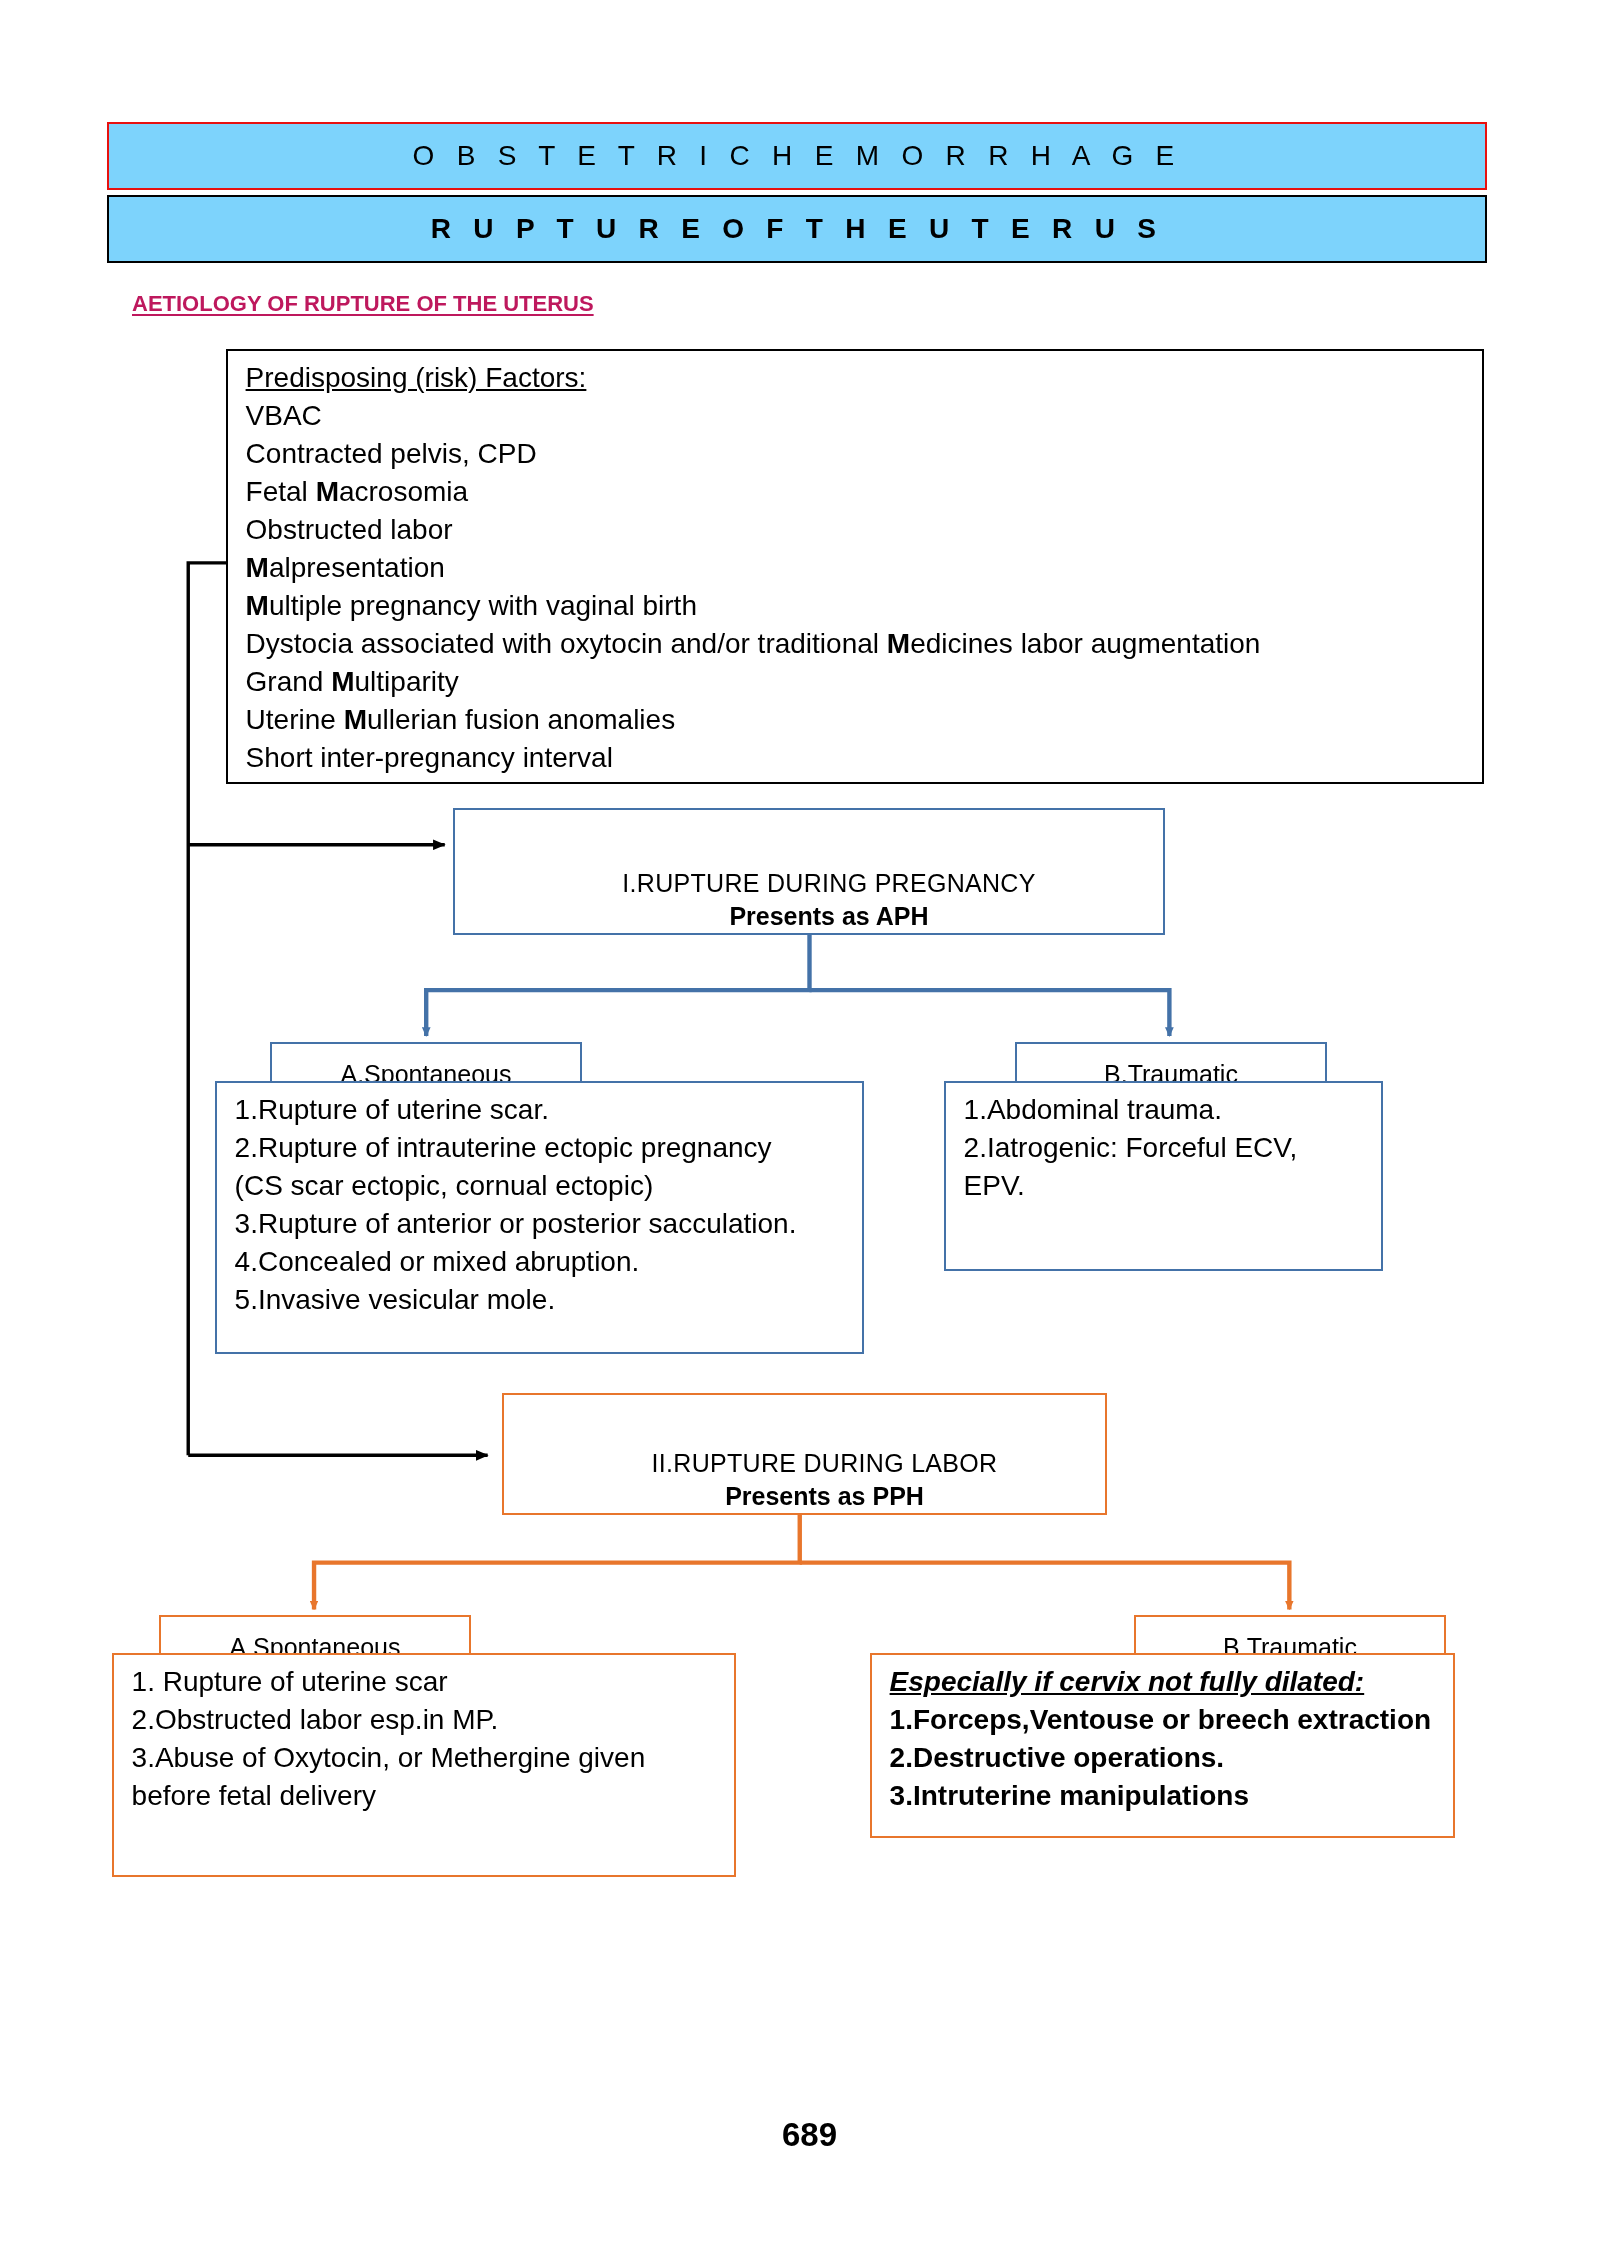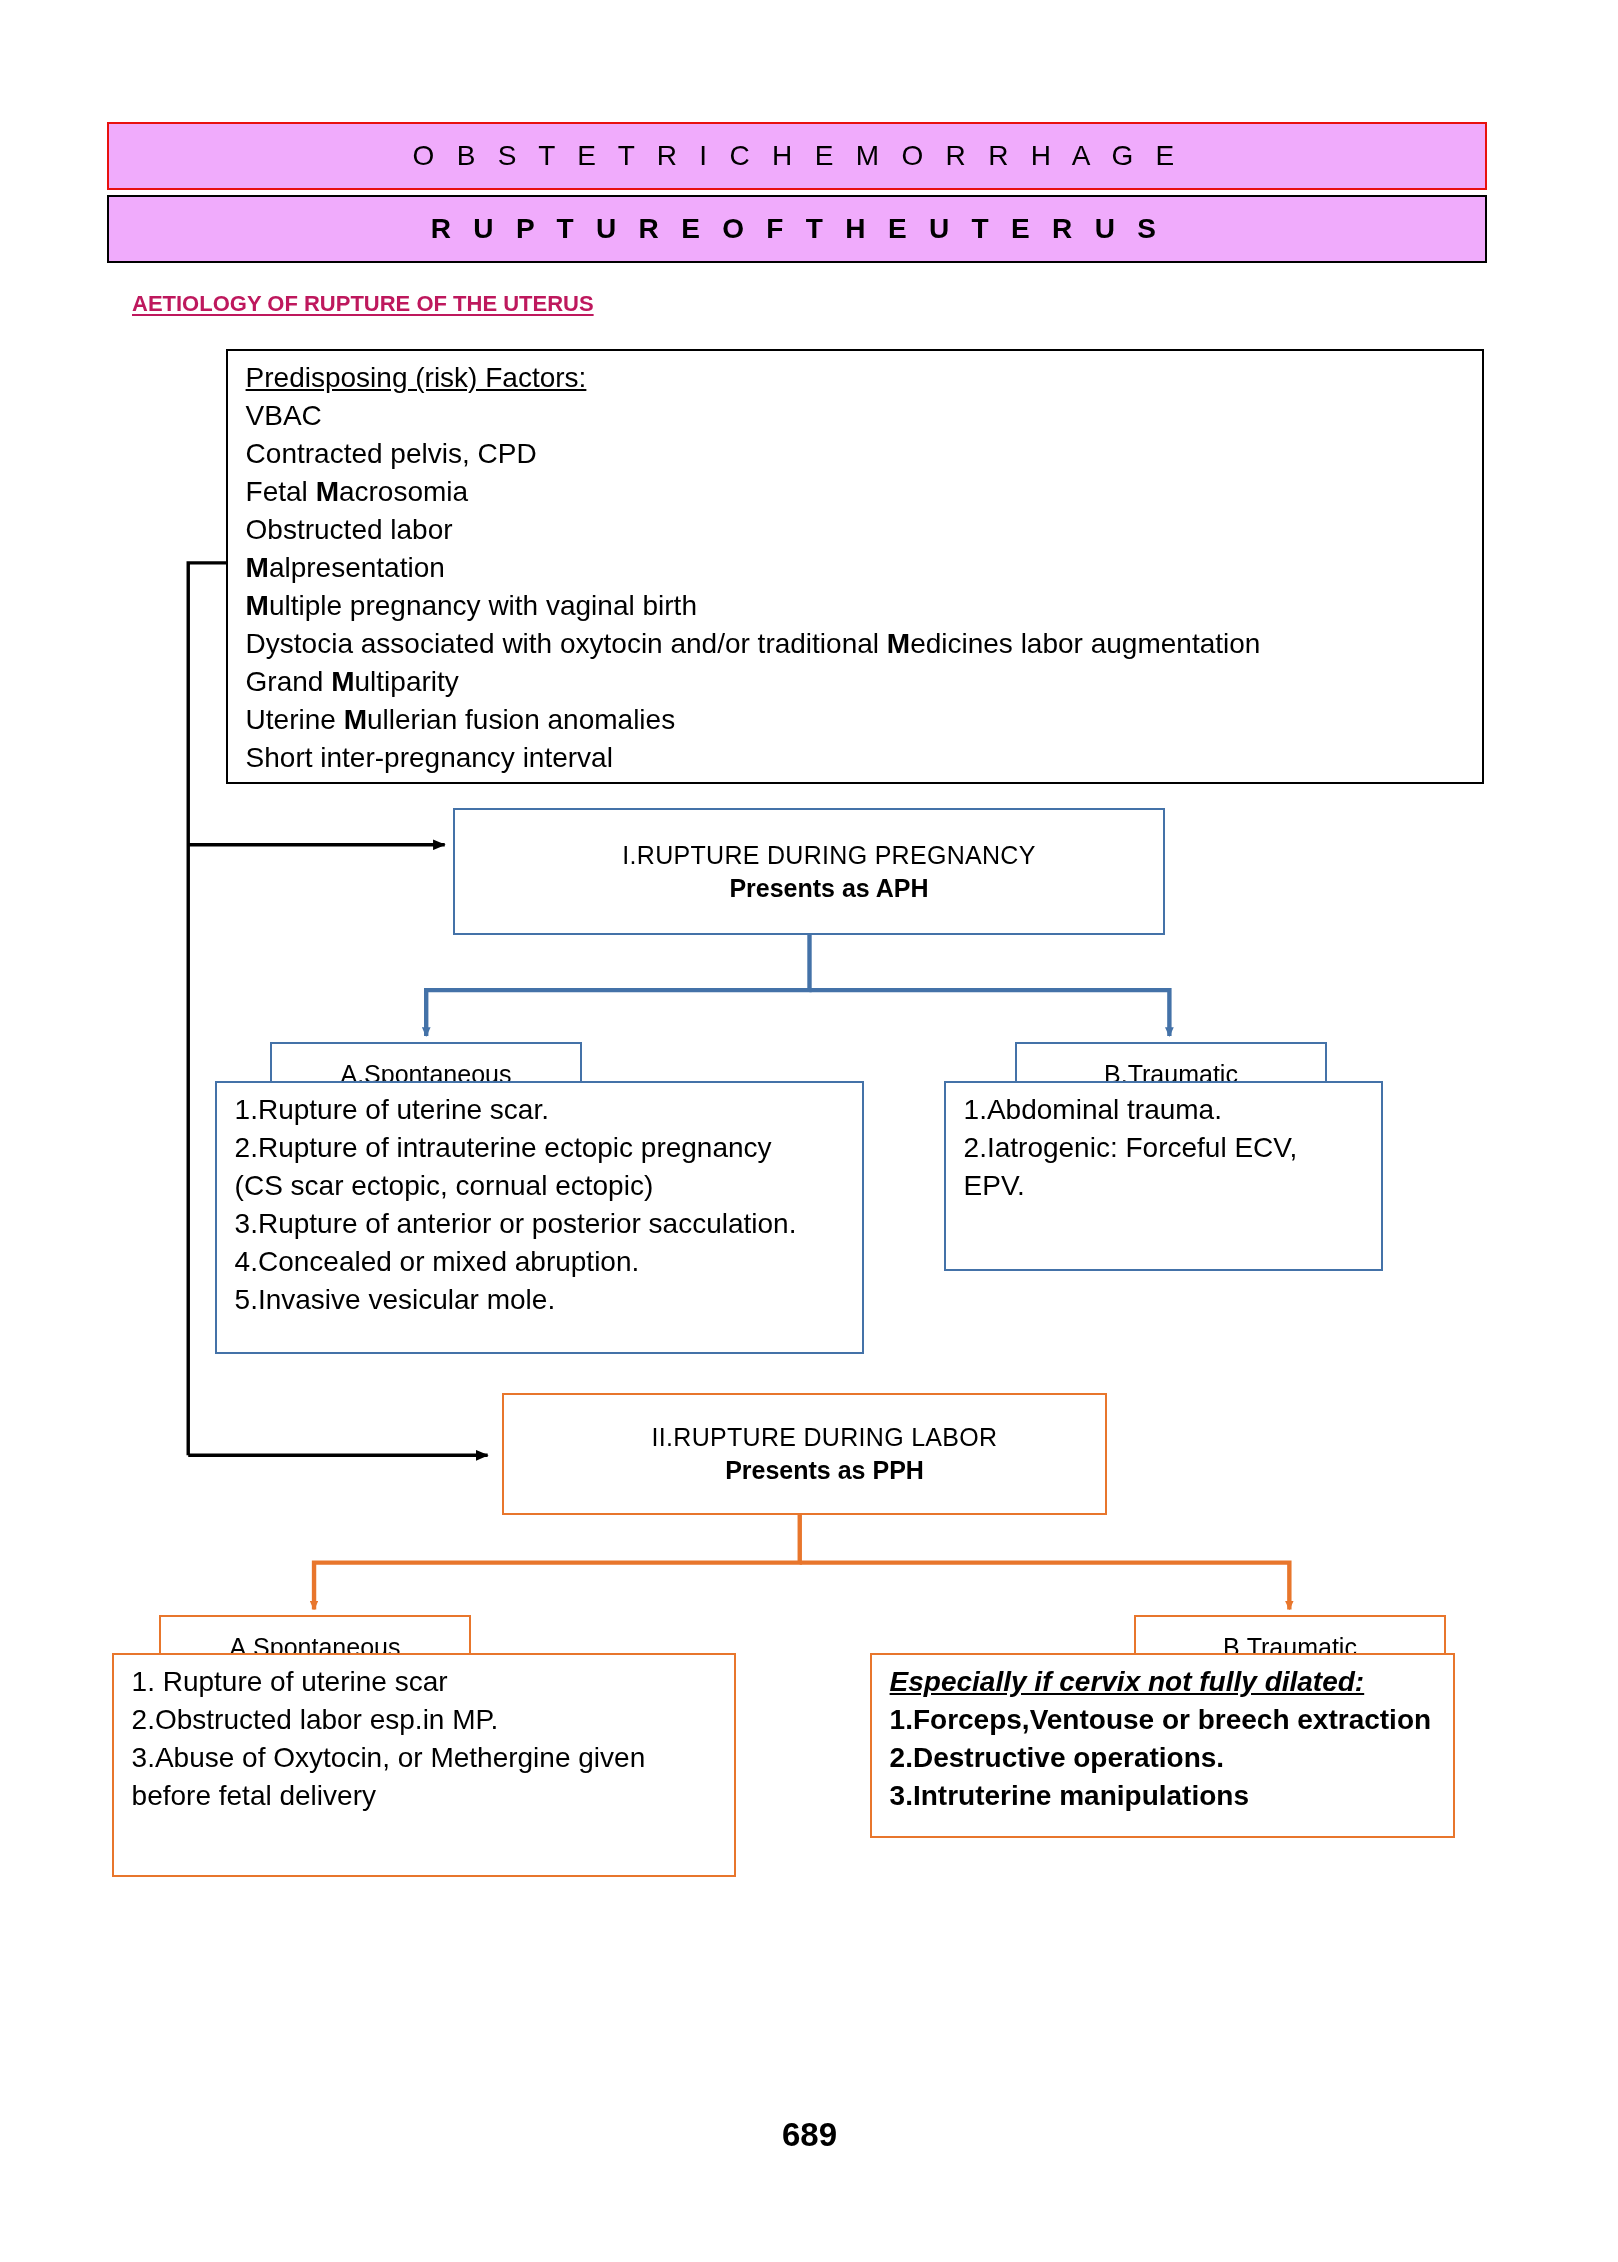--- a/index.html
+++ b/index.html
@@ -5,21 +5,21 @@
   html,body{margin:0;padding:0;}
   body{
     width:1619px;height:2263px;background:#ffffff;
     font-family:"Liberation Sans", sans-serif;
     position:relative;overflow:hidden;
   }
   .page{position:absolute;inset:0;}
 
   
   .banner{
-    position:absolute;box-sizing:border-box;background:#f0abfc;
+    position:absolute;box-sizing:border-box;background:#7dd3fc;
     display:flex;align-items:center;justify-content:center;
   }
   #banner-main{
     left:107px;top:122px;width:1380px;height:68px;
     border:2.9px solid #e8110f;
   }
   #banner-main .btxt{
     font-size:28px;letter-spacing:7.3px;font-weight:400;color:#000;
     font-family:"Liberation Sans", sans-serif;
   }
@@ -49,21 +49,21 @@
   .line{
     font-size:28px;line-height:38px;color:#000;
     white-space:nowrap;
   }
   .u{text-decoration:underline;text-underline-offset:2px;}
   .b{font-weight:bold;}
   .i{font-style:italic;}
 
   .centerbox{
     display:flex;flex-direction:column;align-items:center;
-    justify-content:center;height:100%;padding-left:40px;
+    justify-content:flex-end;height:100%;padding-left:40px;
   }
   .centerbox .l1{font-size:25px;line-height:33px;letter-spacing:0.3px;}
   .centerbox .l2{font-size:25px;line-height:33px;font-weight:bold;}
   .labelbox{
     display:flex;align-items:center;justify-content:center;
     height:100%;font-size:25px;color:#000;
   }
 
   
   #wires{position:absolute;left:0;top:0;width:1619px;height:2263px;

